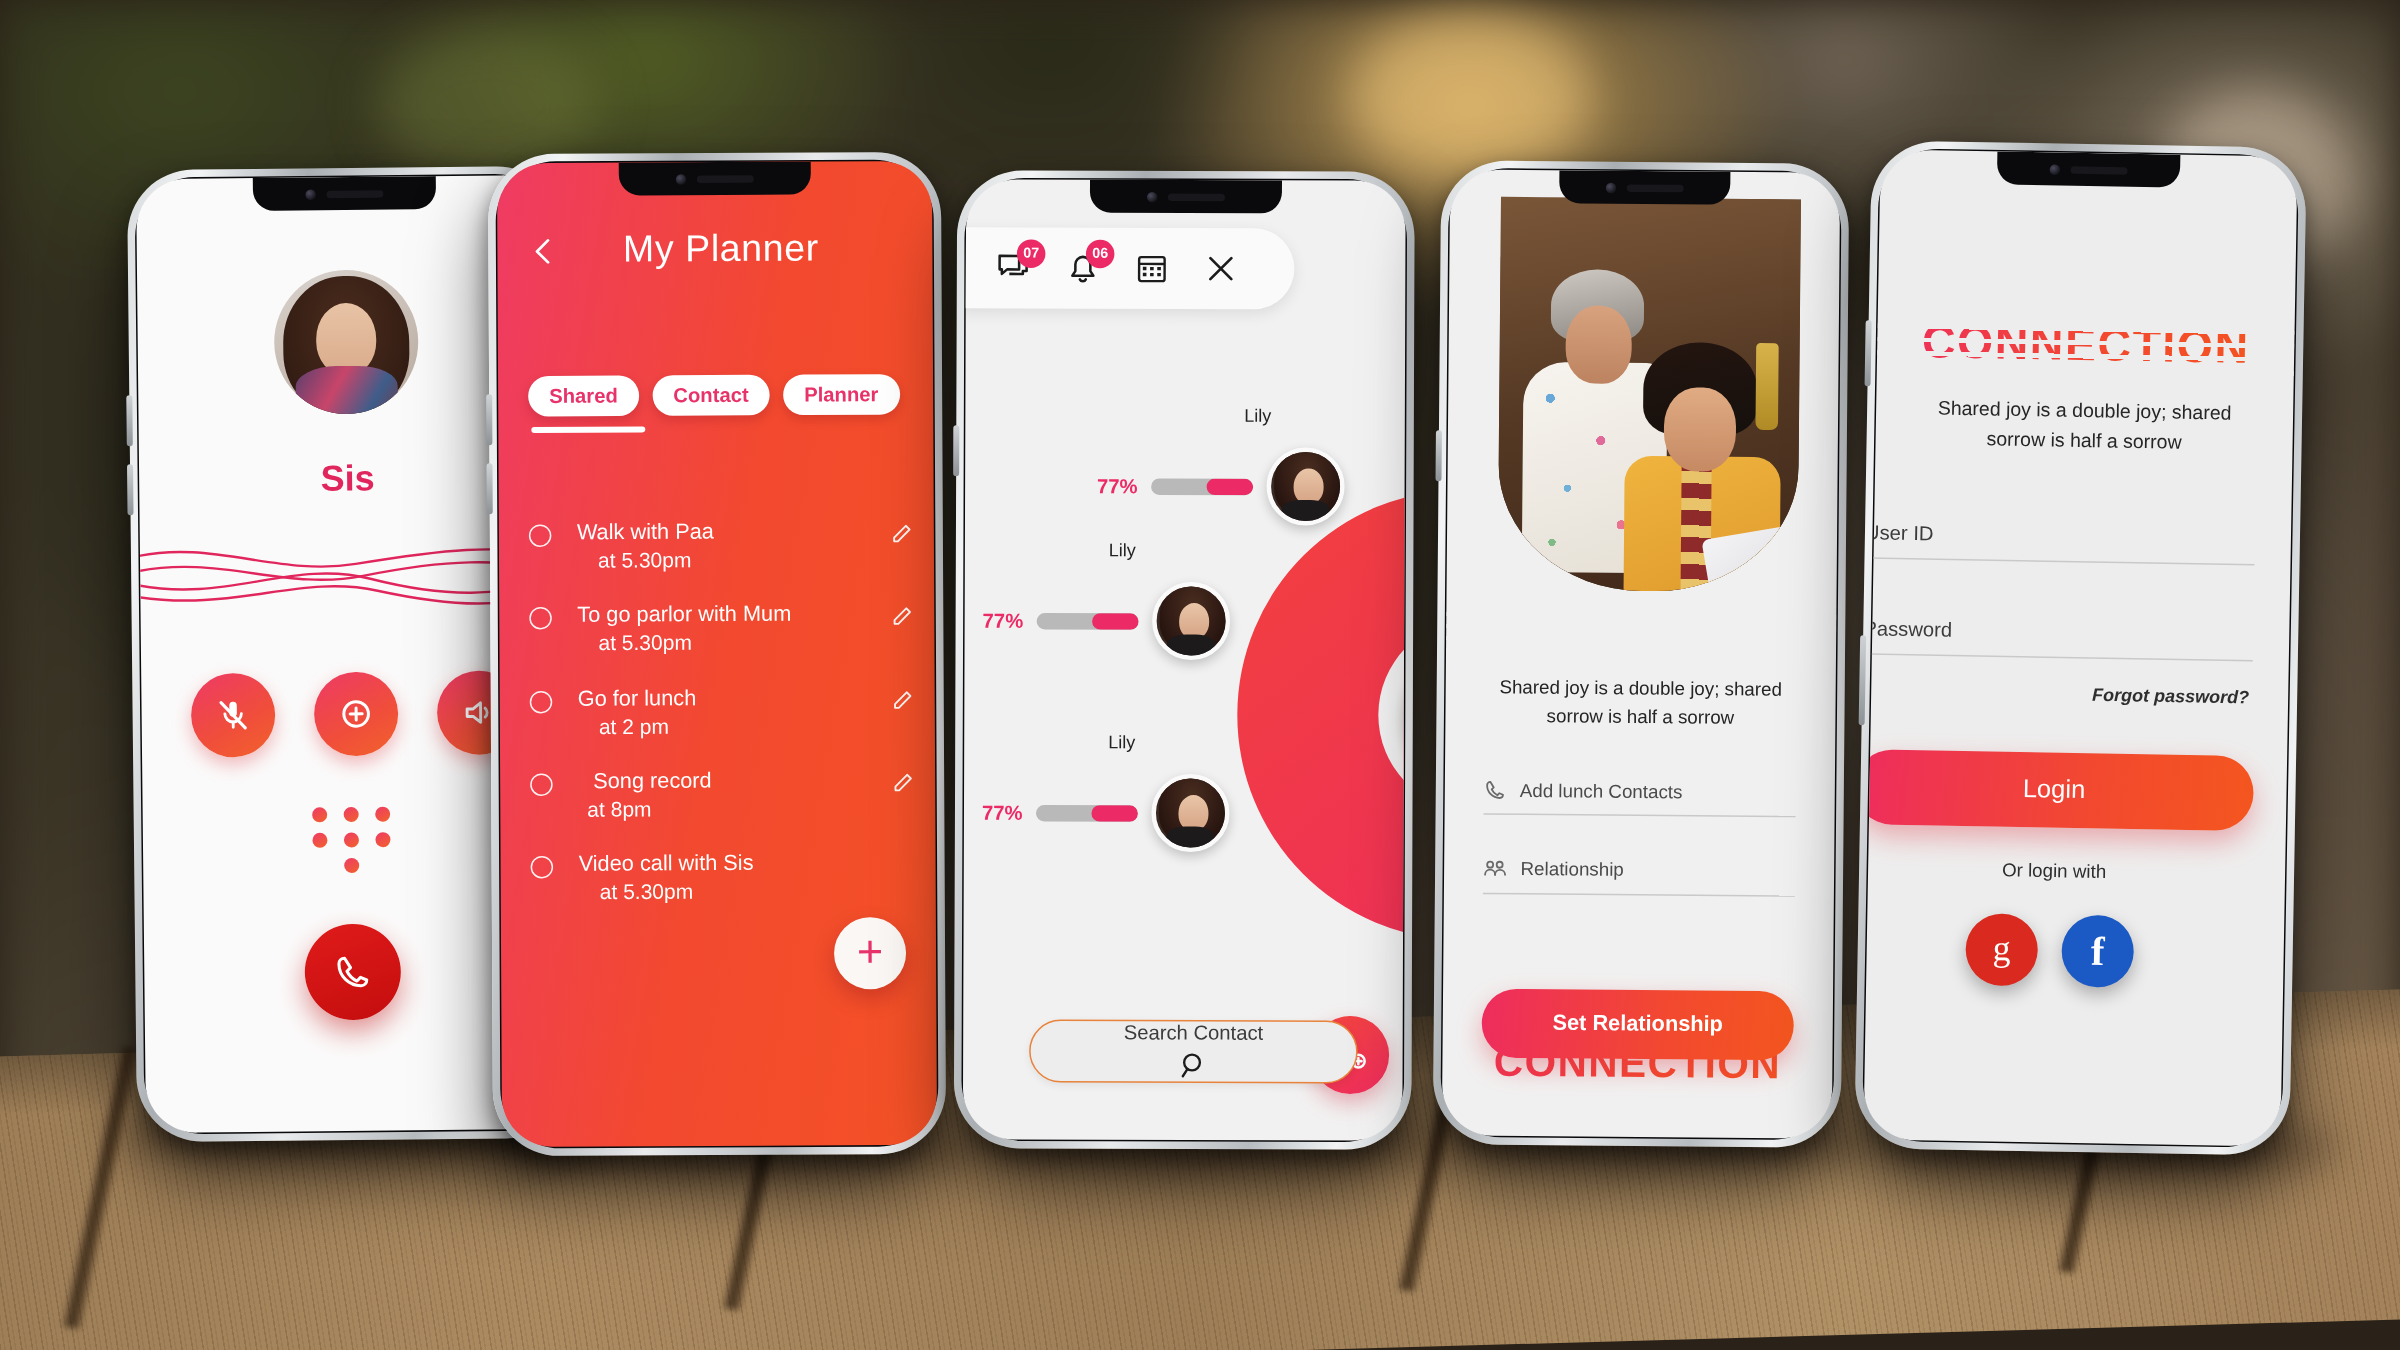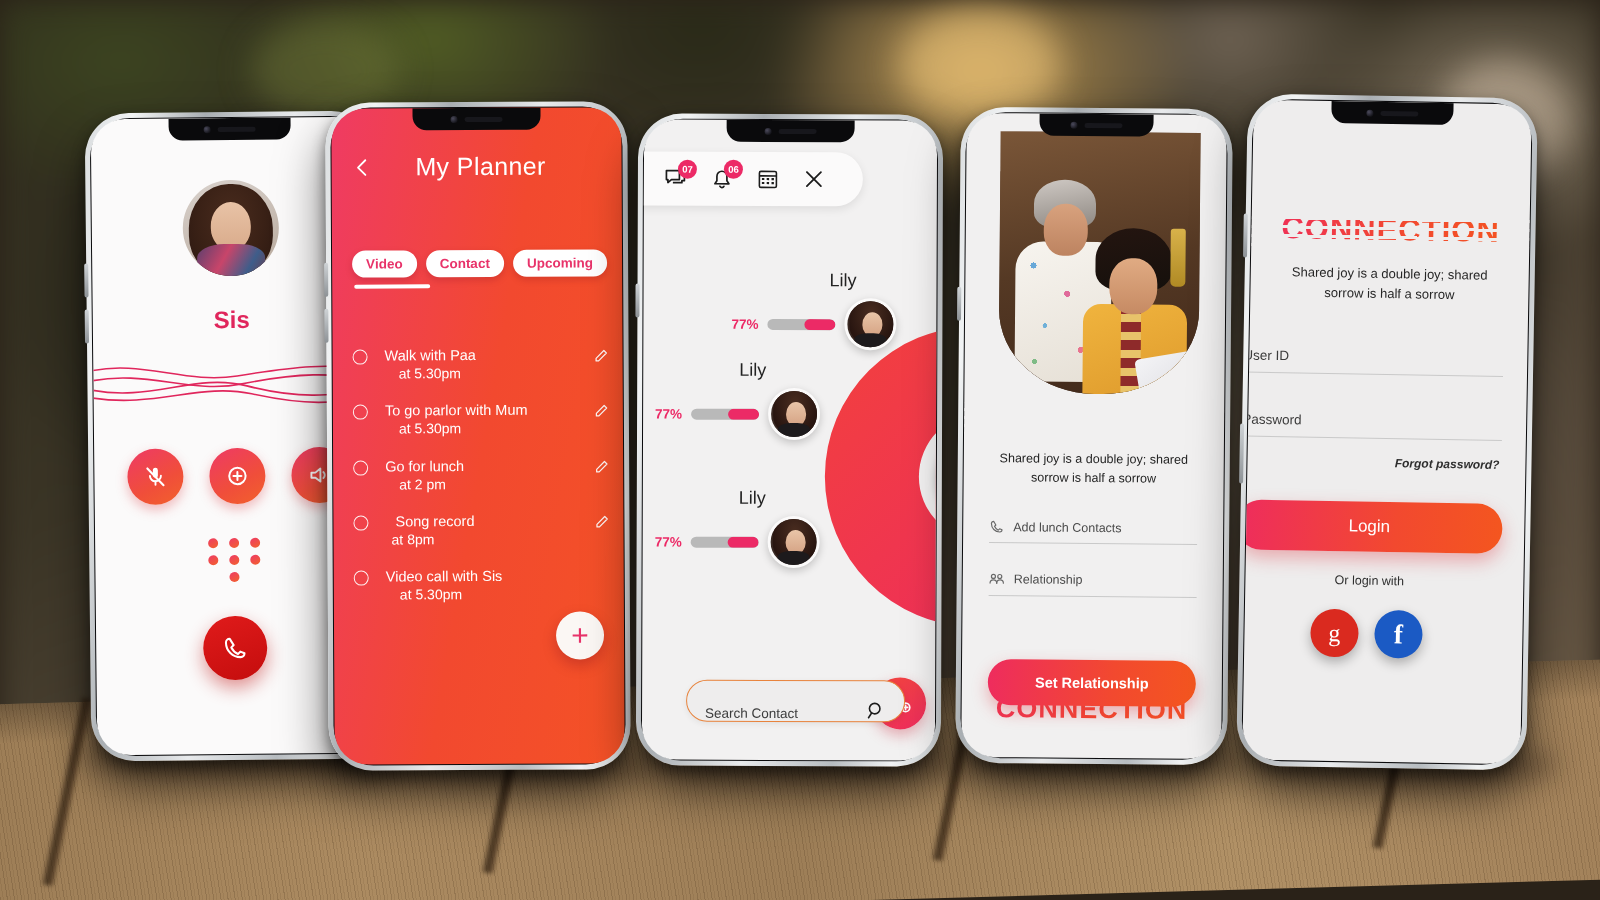--- a/index.html
+++ b/index.html
@@ -179,21 +179,21 @@
     position:absolute; left:293px; top:309px; width:94px; height:94px;
     border-radius:50%; overflow:hidden; background:#c9b6ad;
     box-shadow:0 3px 9px rgba(0,0,0,0.22);
   }
   .hv-bg { position:absolute; inset:0; background:linear-gradient(200deg,#4a3b3a,#6d5a53); z-index:-1; }
 
   .contact-row { position:absolute; display:flex; align-items:center; gap:9px; }
   .pct { color:#EC2A66; font-size:13.5px; font-weight:bold; }
   .bar { width:68px; height:11px; border-radius:6px; background:#b9b9b9; position:relative; overflow:hidden; }
   .bar-fill { position:absolute; right:0; top:0; bottom:0; background:#EC2A66; border-radius:6px; }
-  .c-name { position:absolute; color:#232323; font-size:18px; font-weight:500; }
+  .c-name { position:absolute; color:#232323; font-size:12px; font-weight:500; }
   .c-avatar {
     width:52px; height:52px; border-radius:50%; overflow:hidden; position:relative;
     border:3px solid #fbfafa; box-shadow:0 3px 8px rgba(0,0,0,0.2); background:#3a2a24;
   }
   .av-hair { position:absolute; left:2px; top:-3px; width:44px; height:46px;
     background:radial-gradient(ellipse at 50% 35%, #4a2d20, #281510 75%);
     border-radius:48% 48% 40% 40%; }
   .av-face { position:absolute; left:15px; top:11px; width:20px; height:24px;
     background:linear-gradient(180deg,#e9c5a8,#d5a384); border-radius:50% 50% 46% 46%; }
   .av-body { position:absolute; left:7px; bottom:-2px; width:32px; height:16px;
@@ -202,22 +202,23 @@
     border-radius:6px; background:#EC2A66; }
   .add-fab {
     position:absolute; left:232px; top:557px; width:52px; height:52px;
     border-radius:50%; background:linear-gradient(150deg,#F2453D,#EE2C5E);
     display:flex; align-items:center; justify-content:center;
     box-shadow:0 6px 14px rgba(200,40,60,0.35);
   }
   .search-box {
     position:absolute; left:44px; right:30px; bottom:38px; height:42px;
     border:1.6px solid #E8833C; border-radius:21px; background:#eeeded;
-    display:flex; align-items:flex-end; padding:0 18px;
+    display:flex; align-items:center; padding:0 18px;
     box-shadow:0 2px 6px rgba(0,0,0,0.07);
+    flex-direction:column;
   }
   .search-ph { flex:1; color:#3b3b3b; font-size:13.5px; }
 
   
   #phone4 { left:958px; top:108px; width:272px; height:656px; transform:rotate(0.5deg); }
   #phone4 .screen { background:#f1f0f0; }
   .conn-photo {
     position:absolute; left:34px; top:18px; width:200px; height:262px;
     border-radius:0 0 96px 96px / 0 0 84px 84px; overflow:hidden;
     background:linear-gradient(175deg,#6a4a32 0%,#4e3422 55%,#3c2719 100%);
@@ -441,23 +442,23 @@
     </div>
 
     <div class="planner-head">
       <svg class="back-chev" viewBox="0 0 24 24" fill="none" stroke="#fff" stroke-width="2" stroke-linecap="round" stroke-linejoin="round">
         <polyline points="15,4 7,12 15,20"></polyline>
       </svg>
       <div class="planner-title">My Planner</div>
     </div>
 
     <div class="tabs">
-      <div class="tab">Video</div>
+      <div class="tab">Shared</div>
       <div class="tab">Contact</div>
-      <div class="tab">Upcoming</div>
+      <div class="tab">Planner</div>
     </div>
     <div class="tab-underline"></div>
 
     <div class="task-list">
       <div class="task-row">
         <div class="task-check"></div>
         <div class="task-text">
           <div class="task-title">Walk with Paa</div>
           <div class="task-time">at 5.30pm</div>
         </div>

